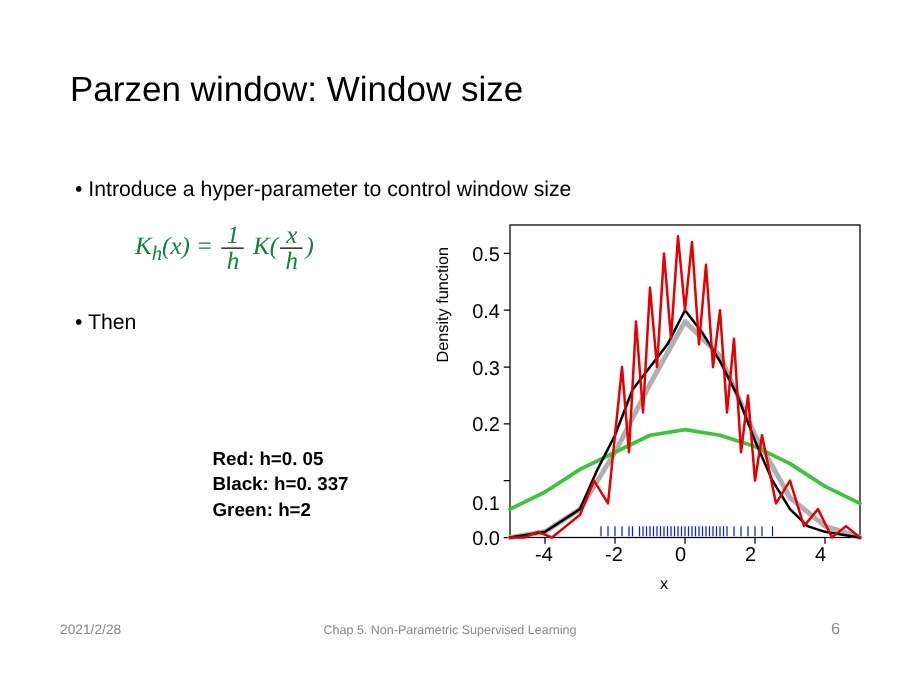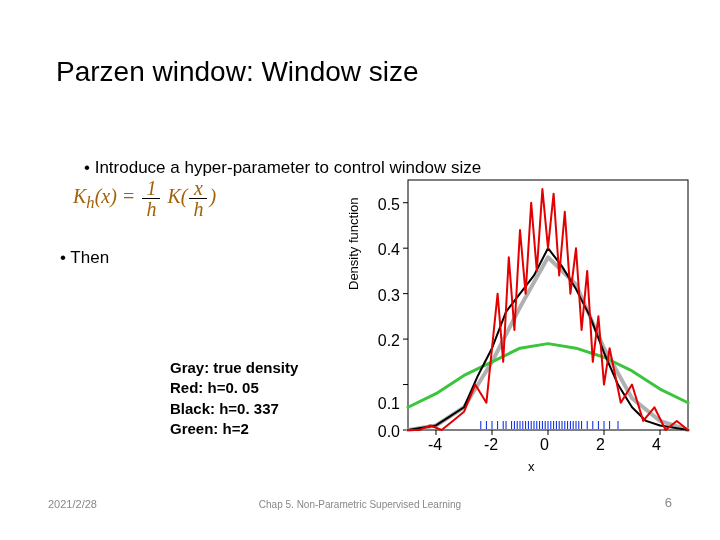--- a/index.html
+++ b/index.html
@@ -21,32 +21,31 @@
   .title {
     position: absolute;
     left: 56px;
     top: 56px;
     font-size: 28px;
     font-weight: 400;
   }
   .bullet1 {
     position: absolute;
     left: 60px;
-    top: 158px;
+    top: 142px;
     font-size: 17px;
-    margin-left: 24px;
   }
   .eq1 {
     position: absolute;
-    left: 73px;
+    left: 108px;
     top: 178px;
     font-family: "Times New Roman", Times, serif;
     font-size: 20px;
     font-style: italic;
-    color: #a16207;
+    color: #15803d;
   }
   .eq1 .frac {
     display: inline-block;
     vertical-align: middle;
     text-align: center;
     line-height: 1;
     margin: 0 2px;
   }
   .eq1 .frac .num { display:block; border-bottom:1px solid #000; padding:0 4px;}
   .eq1 .frac .den { display:block; padding:0 4px;}
@@ -145,21 +144,20 @@
   <div class="eq1">
     <span>K</span><sub>h</sub><span>(x) =</span>
     <span class="frac"><span class="num">1</span><span class="den">h</span></span>
     <span>K</span><span>(</span><span class="frac"><span class="num">x</span><span class="den">h</span></span><span>)</span>
   </div>
 
   <div class="bullet2">• Then</div>
 
 
   <div class="legend">
-    <div>Gray: true density</div>
     <div>Red: h=0. 05</div>
     <div>Black: h=0. 337</div>
     <div>Green: h=2</div>
   </div>
 
   <div class="chart">
     <svg id="chart-svg" width="340" height="300">
         <rect x="50" y="10" width="280" height="250" fill="none" stroke="#000" stroke-width="1"></rect>
         <line x1="45" y1="260" x2="50" y2="260" stroke="#000"></line>
         <line x1="45" y1="214.54545454545456" x2="50" y2="214.54545454545456" stroke="#000"></line>

